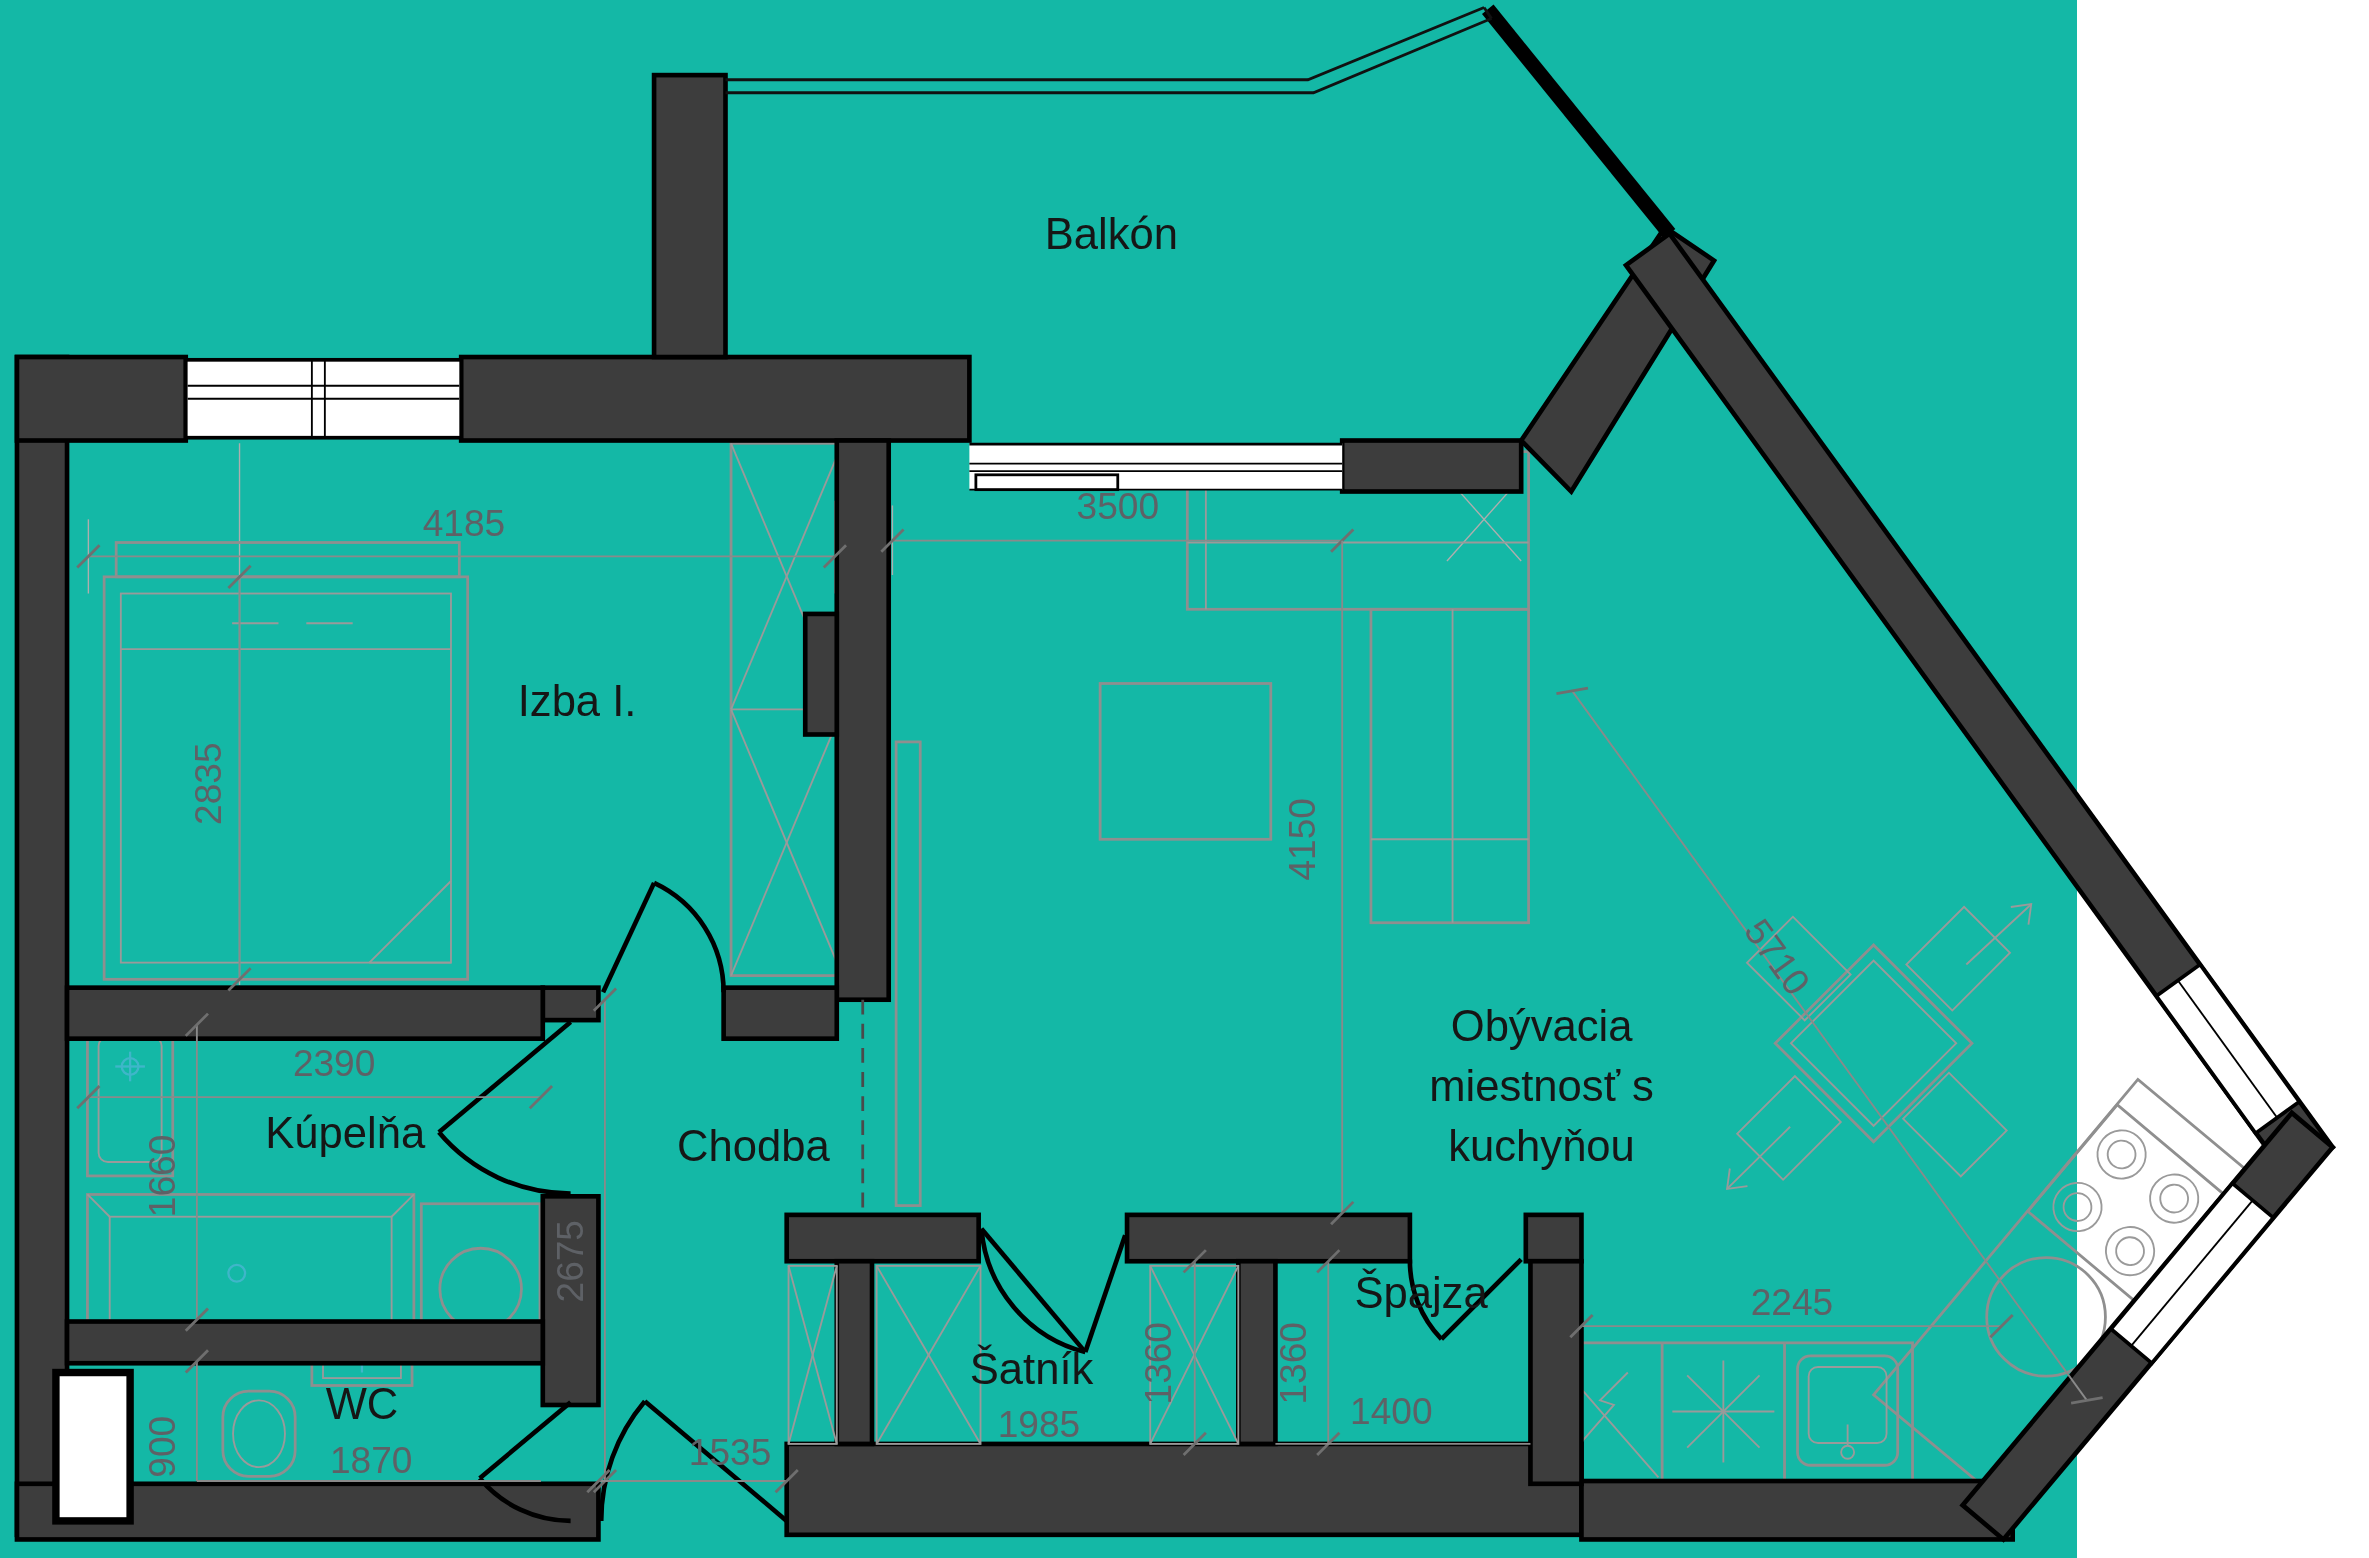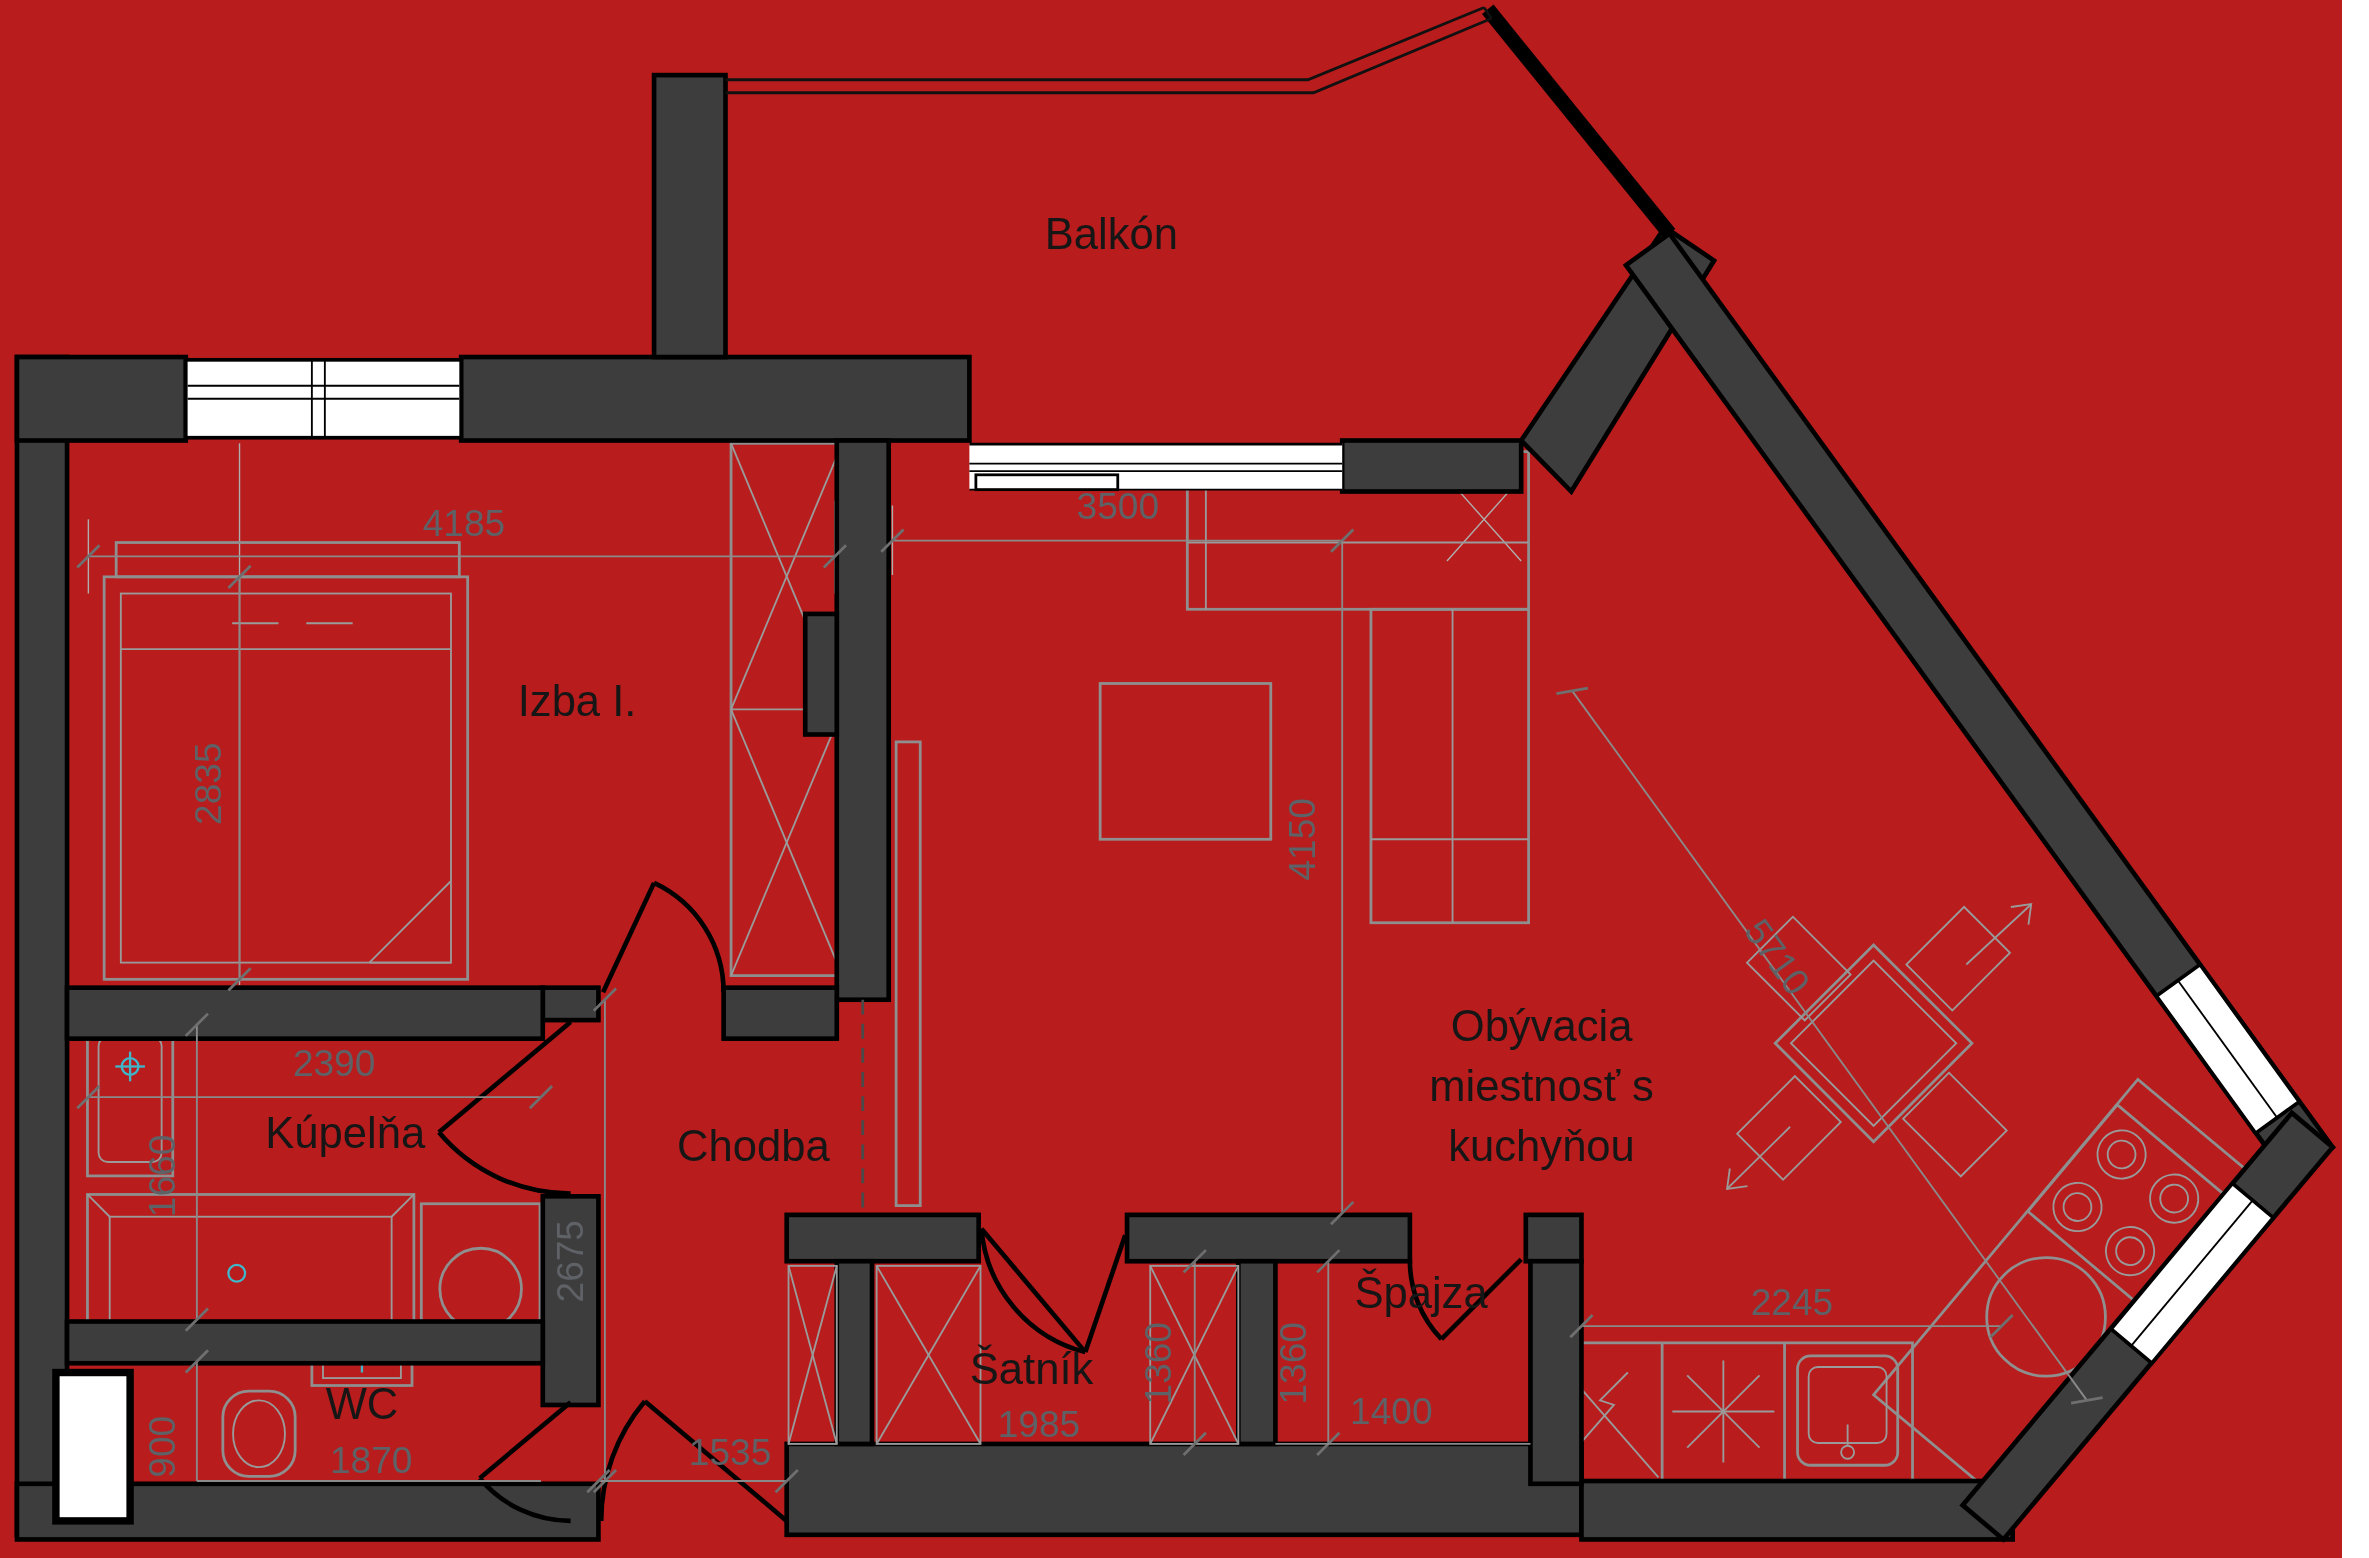--- a/index.html
+++ b/index.html
@@ -1,16 +1,16 @@
 <!DOCTYPE html>
 <html style="font-size:15px"><head>
 <meta charset="utf-8">
 <style>
   html,body{margin:0;padding:0;background:#fff;}
-  #stage{width:2342px;height:1558px;background:#b91c1c;position:relative;}
+  #stage{width:2077px;height:1558px;background:#14b8a6;position:relative;}
   svg{display:block;}
   text{font-family:"Liberation Sans","DejaVu Sans",sans-serif;}
   .room-label{font-size:47px;fill:#161616;}
   .dim-label{font-size:40px;fill:#5e6166;}
   .wall{fill:#3d3d3d;stroke:#000;stroke-width:5;}
   .win{fill:#fff;stroke:#000;stroke-width:4;}
   .furn{fill:none;stroke:#8f8f8f;stroke-width:3;}
   .furnthin{fill:none;stroke:#9a9a9a;stroke-width:2;}
   .door{fill:none;stroke:#000;stroke-width:5;}
   .dimline{stroke:#8a8a8a;stroke-width:2;fill:none;}

